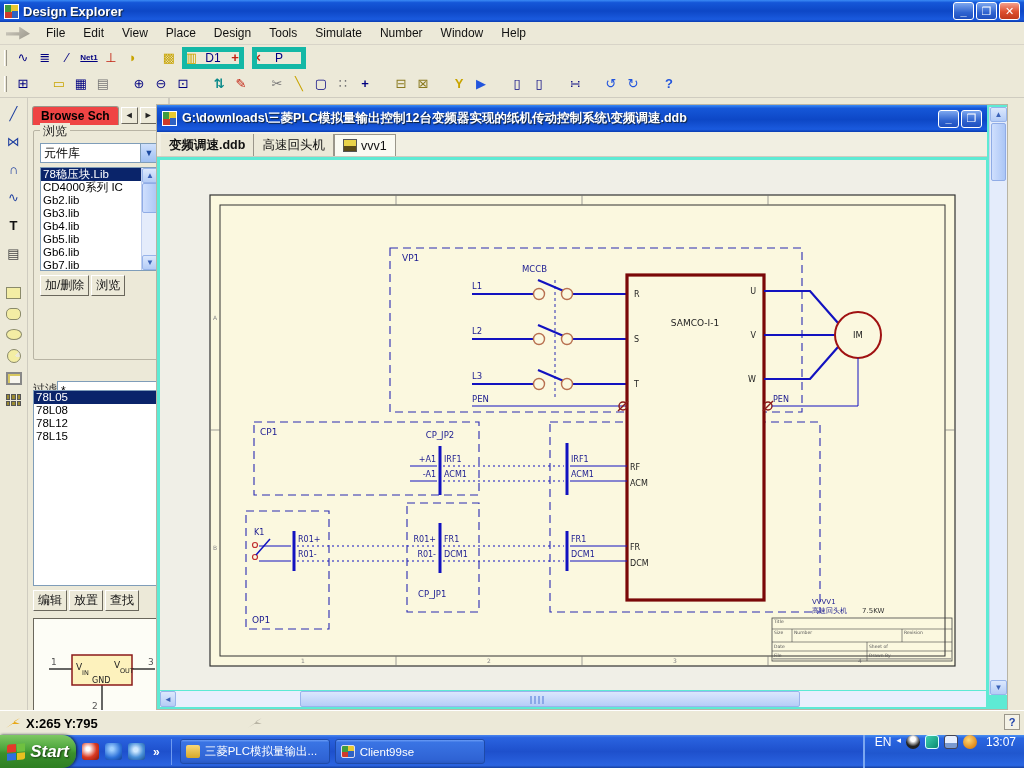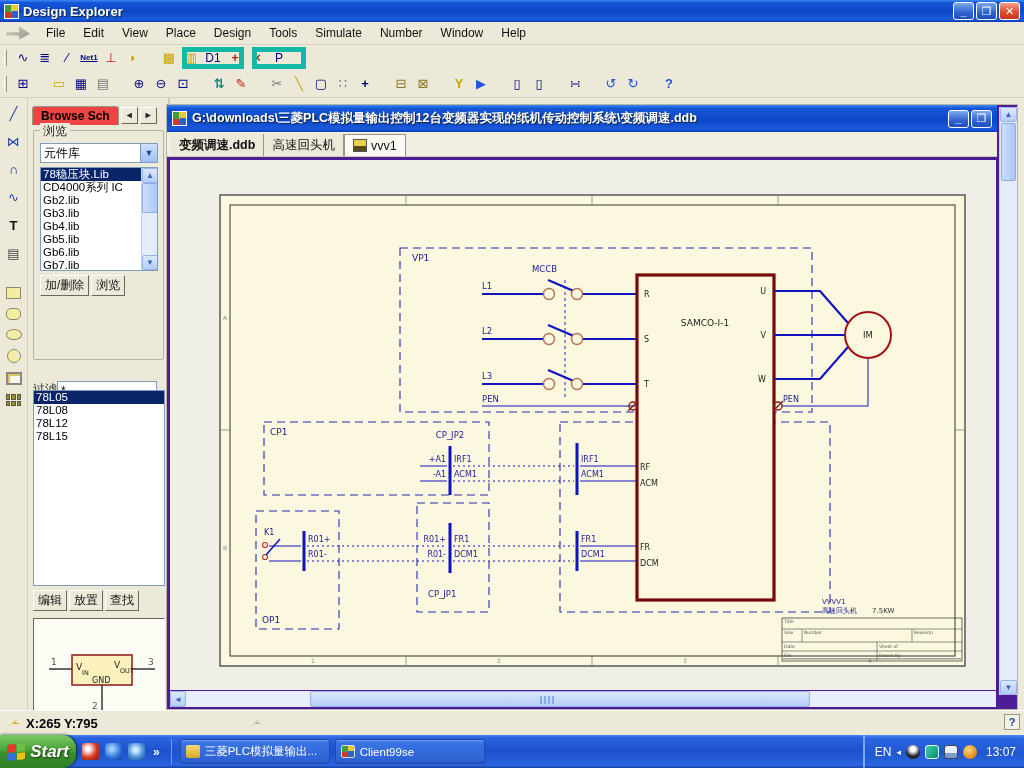--- a/index.html
+++ b/index.html
@@ -72,21 +72,21 @@
   .vthumb { position:absolute; left:0; top:15px; width:16px; height:30px; background:linear-gradient(90deg,#cfdffd,#abc6f6); border:1px solid #90acе6; border:1px solid #90ace6; border-radius:2px; }
   .pbtn { background:#ece9d8; border:1px solid; border-color:#fff #6a675c #6a675c #fff; padding:1px 4px; font-size:12px; color:#111; }
   #libbtns { position:absolute; left:6px; top:144px; display:flex; gap:2px; }
   #filterrow { position:absolute; left:5px; top:283px; width:132px; display:flex; align-items:flex-start; }
   #filterrow input { width:100px; height:19px; border:1px solid #7f9db9; padding-left:3px; font-size:12px; }
   #complist { left:5px; top:292px; width:132px; height:196px; }
   #actbtns { position:absolute; left:5px; top:492px; display:flex; gap:2px; }
   #preview { position:absolute; left:5px; top:520px; width:132px; height:116px; background:#fdfdf6; border:1px solid; border-color:#6a675c #fff #fff #6a675c; }
 
   
-  #docwin { left:166px; top:104px; width:852px; height:606px; background:#4c1d95; border:1px solid #b8b4a4;padding-left:36px; }
+  #docwin { left:156px; top:104px; width:852px; height:606px; background:#5eead4; border:1px solid #b8b4a4;padding-left:36px; }
   #doctitle { position:absolute; left:0; top:0; width:830px; height:27px;
     background:linear-gradient(180deg,#3b8bf5 0%,#1557d8 12%,#0d47c6 55%,#1a5ade 90%,#0a3bb0 100%);
     display:flex; align-items:center; padding:0 5px; overflow:hidden; }
   #doctitle .path { color:#fff; font-weight:bold; font-size:12.5px; margin-left:5px; white-space:nowrap; text-shadow:1px 1px 1px #123; }
   #doctabs { position:absolute; left:0; top:27px; width:830px; height:25px; background:#f1efe2; border-bottom:1px solid #cfccc0; display:flex; align-items:flex-end; padding-left:4px; }
   .dtab { height:22px; display:flex; align-items:center; padding:0 8px; border-right:1px solid #9a968a; font-size:12.5px; color:#111; background:#ece9d8; }
   .dtab.first { font-weight:bold; }
   .dtab.active { background:#fafaf2; border:1px solid #9a968a; border-bottom:none; }
   .vvvico { width:14px; height:13px; background:linear-gradient(180deg,#e8d24a 55%,#5a4a18 55%); border:1px solid #555; margin-right:4px; }
   #canvas { position:absolute; left:3px; top:55px; width:826px; height:530px; background:#f0efe7; }
@@ -117,21 +117,21 @@
   .winflag i:nth-child(2){background:#6fc040}
   .winflag i:nth-child(3){background:#2f6fe0}
   .winflag i:nth-child(4){background:#e8c020;border-radius:0 0 2px 0}
   .qlico { width:17px; height:17px; border-radius:3px; margin-left:6px; }
   .chev { color:#fff; font-weight:bold; margin:0 8px; font-size:12px; }
   .tsep { width:1px; height:26px; background:#1a3fa0; border-right:1px solid #6f9af0; margin:0 3px; }
   .taskbtn { width:150px; height:25px; margin-left:5px; border-radius:3px;
     background:linear-gradient(180deg,#6a9cf5,#3a74e4 10%,#2f63d4 85%,#2858c4); border:1px solid #1e4aa8;
     display:flex; align-items:center; padding:0 5px; color:#fff; font-size:11.5px; white-space:nowrap; overflow:hidden; }
   .tico { width:14px; height:13px; border-radius:2px; margin-right:5px; flex:0 0 auto; }
-  #tray { margin-left:auto; height:33px; display:flex; align-items:center; padding:0 8px 0 10px;
+  #tray { margin-left:auto; height:33px; display:flex; padding:0 8px 0 10px;
     background:linear-gradient(180deg,#4a90f2 0%,#2a66e2 10%,#2057ce 55%,#2a66e2 92%,#16409f); border-left:2px solid #7ba7f0; gap:5px; }
   #tray .en { color:#fff; font-size:12px; }
   #tray .clock { color:#fff; font-size:12px; margin-left:4px; }
   .trico { width:14px; height:14px; border-radius:3px; }
 
   svg text { font-family:"DejaVu Sans",sans-serif; }
 </style>
 </head>
 <body>
 

